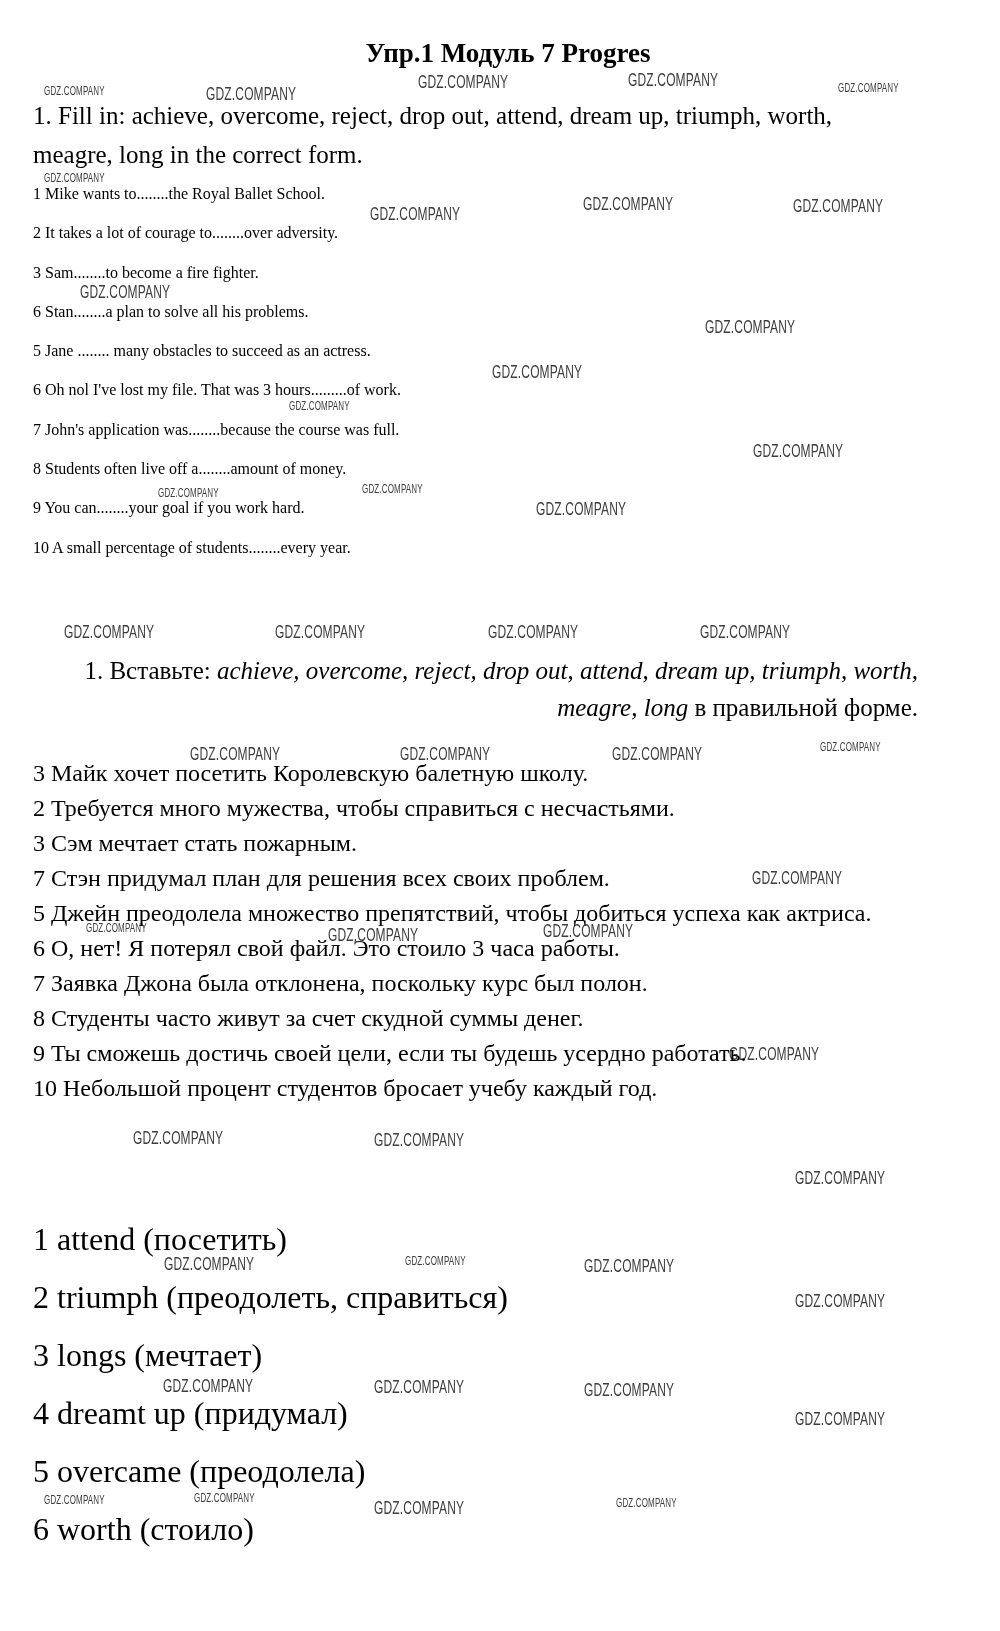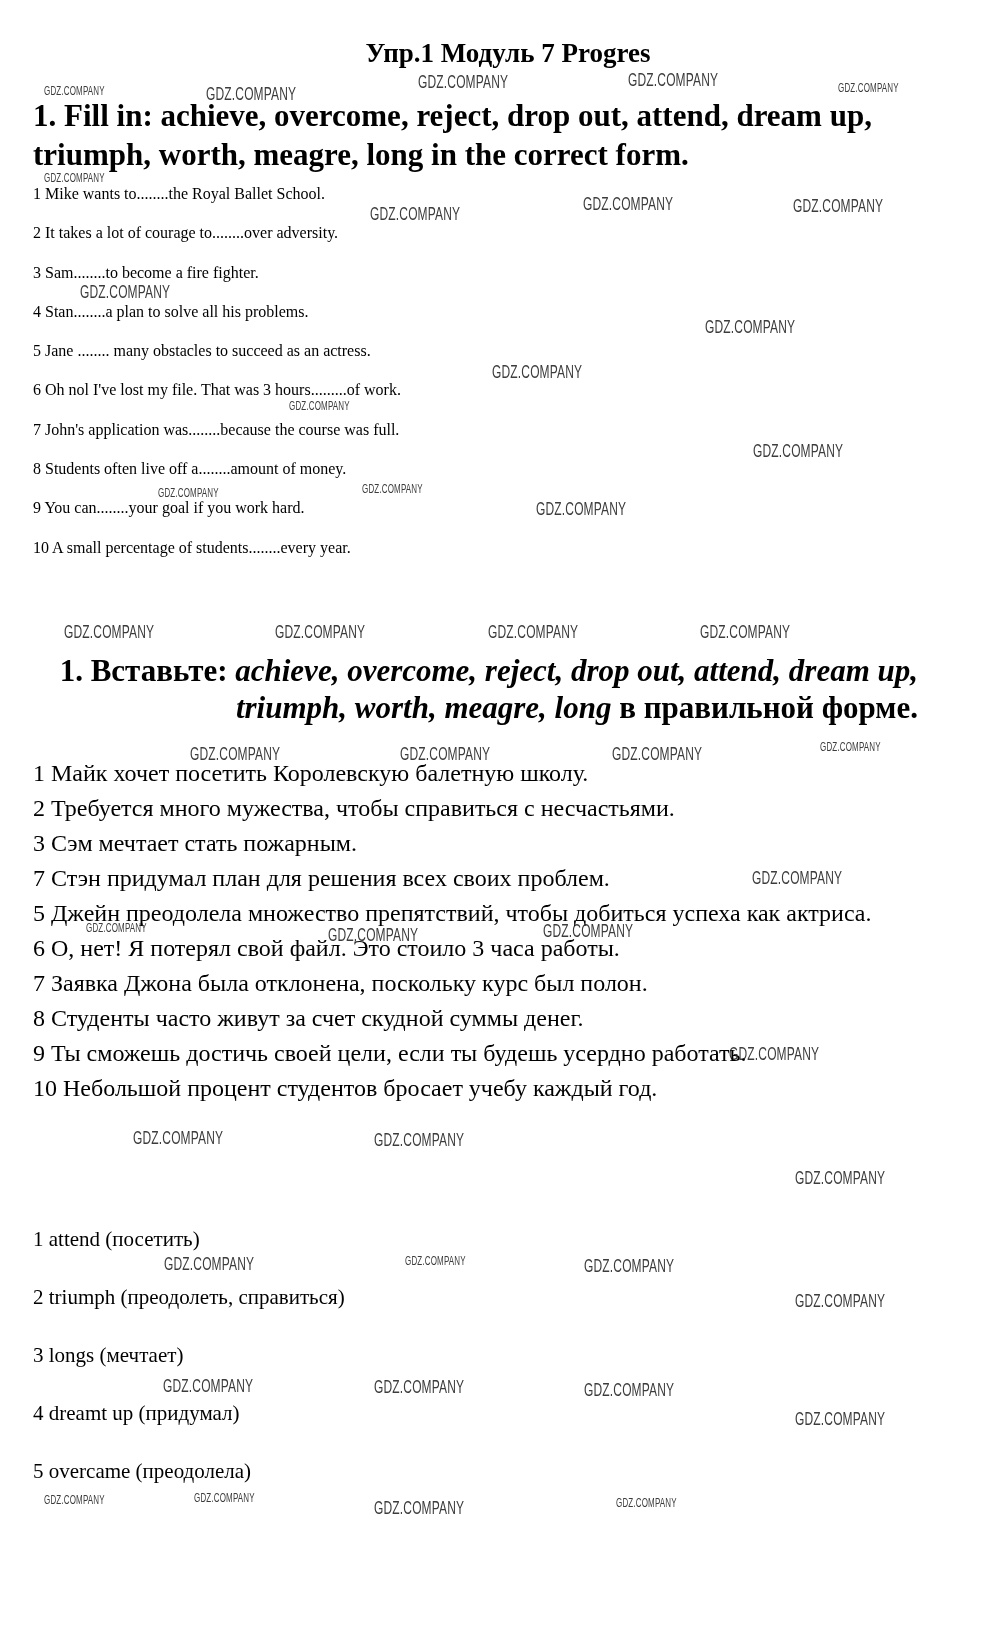--- a/index.html
+++ b/index.html
@@ -18,31 +18,31 @@
     width: 100%;
     text-align: center;
     font-weight: bold;
     font-size: 27px;
     margin: 8px;
   }
   .heading {
     position: absolute;
     left: 33px;
     width: 885px;
-    font-weight: bold;
-    font-size: 31px;
+    font-weight: normal;
+    font-size: 25px;
     line-height: 39px;
   }
   .heading-en { top: 96px; }
   .heading-ru { top: 652px; line-height: 37px; text-align: right; }
   .heading-ru .it { font-style: italic; }
   .list { position: absolute; left: 33px; }
   .en-list { top: 174px; width: 935px; font-size: 16px; line-height: 39.3px; }
   .ru-list { top: 756px; width: 912px; font-size: 24px; line-height: 35px; }
-  .answers { position: absolute; left: 33px; top: 1210px; width: 900px; font-size: 21px; line-height: 58px; }
+  .answers { position: absolute; left: 33px; top: 1210px; width: 900px; font-size: 32px; line-height: 58px; }
   .li { white-space: normal; }
   
   .wm {
     position: absolute;
     font-family: "Liberation Sans", sans-serif;
     font-size: 15px;
     font-weight: 500;
     color: #3c3c3c;
     letter-spacing: 0.2px;
     transform: scaleX(0.80) scaleY(1.2);
@@ -111,45 +111,46 @@
   </div>
 
   <h1 class="title">Упр.1 Модуль 7 Progres</h1>
 
   <div class="heading heading-en">1. Fill in: achieve, overcome, reject, drop out, attend, dream up, triumph, worth, meagre, long in the correct form.</div>
 
   <div class="list en-list">
     <div class="li">1 Mike wants to........the Royal Ballet School.</div>
     <div class="li">2 It takes a lot of courage to........over adversity.</div>
     <div class="li">3 Sam........to become a fire fighter.</div>
-    <div class="li">4 Stan........a plan to solve all his problems.</div>
+    <div class="li">6 Stan........a plan to solve all his problems.</div>
     <div class="li">5 Jane ........ many obstacles to succeed as an actress.</div>
     <div class="li">6 Oh nol I've lost my file. That was 3 hours.........of work.</div>
     <div class="li">7 John's application was........because the course was full.</div>
     <div class="li">8 Students often live off a........amount of money.</div>
     <div class="li">9 You can........your goal if you work hard.</div>
     <div class="li">10 A small percentage of students........every year.</div>
   </div>
 
   <div class="heading heading-ru"><span>1. Вставьте: </span><span class="it">achieve, overcome, reject, drop out, attend, dream up, triumph, worth, meagre, long</span><span> в правильной форме.</span></div>
 
   <div class="list ru-list">
-    <div class="li">1 Майк хочет посетить Королевскую балетную школу.</div>
+    <div class="li">3 Майк хочет посетить Королевскую балетную школу.</div>
     <div class="li">2 Требуется много мужества, чтобы справиться с несчастьями.</div>
     <div class="li">3 Сэм мечтает стать пожарным.</div>
     <div class="li">7 Стэн придумал план для решения всех своих проблем.</div>
     <div class="li">5 Джейн преодолела множество препятствий, чтобы добиться успеха как актриса.</div>
     <div class="li">6 О, нет! Я потерял свой файл. Это стоило 3 часа работы.</div>
     <div class="li">7 Заявка Джона была отклонена, поскольку курс был полон.</div>
     <div class="li">8 Студенты часто живут за счет скудной суммы денег.</div>
     <div class="li">9 Ты сможешь достичь своей цели, если ты будешь усердно работать.</div>
     <div class="li">10 Небольшой процент студентов бросает учебу каждый год.</div>
   </div>
 
   <div class="answers">
     <div class="li">1 attend (посетить)</div>
     <div class="li">2 triumph (преодолеть, справиться)</div>
     <div class="li">3 longs (мечтает)</div>
     <div class="li">4 dreamt up (придумал)</div>
     <div class="li">5 overcame (преодолела)</div>
+    <div class="li">6 worth (стоило)</div>
   </div>
 
 </div>
 
 </body></html>

